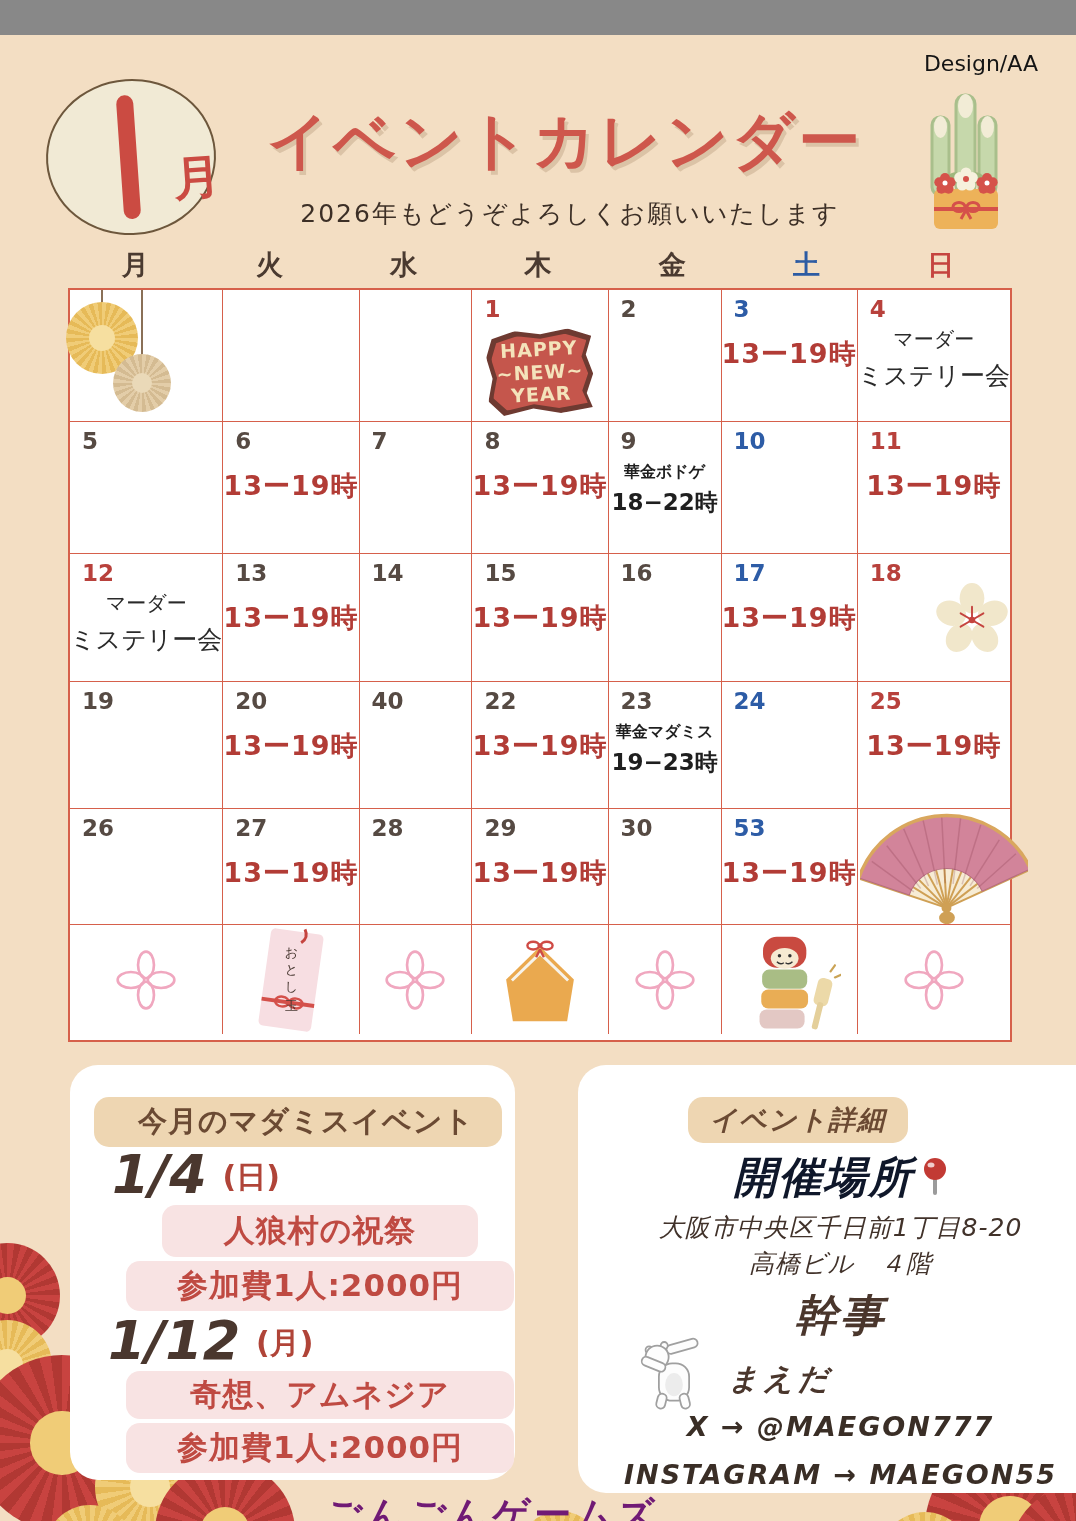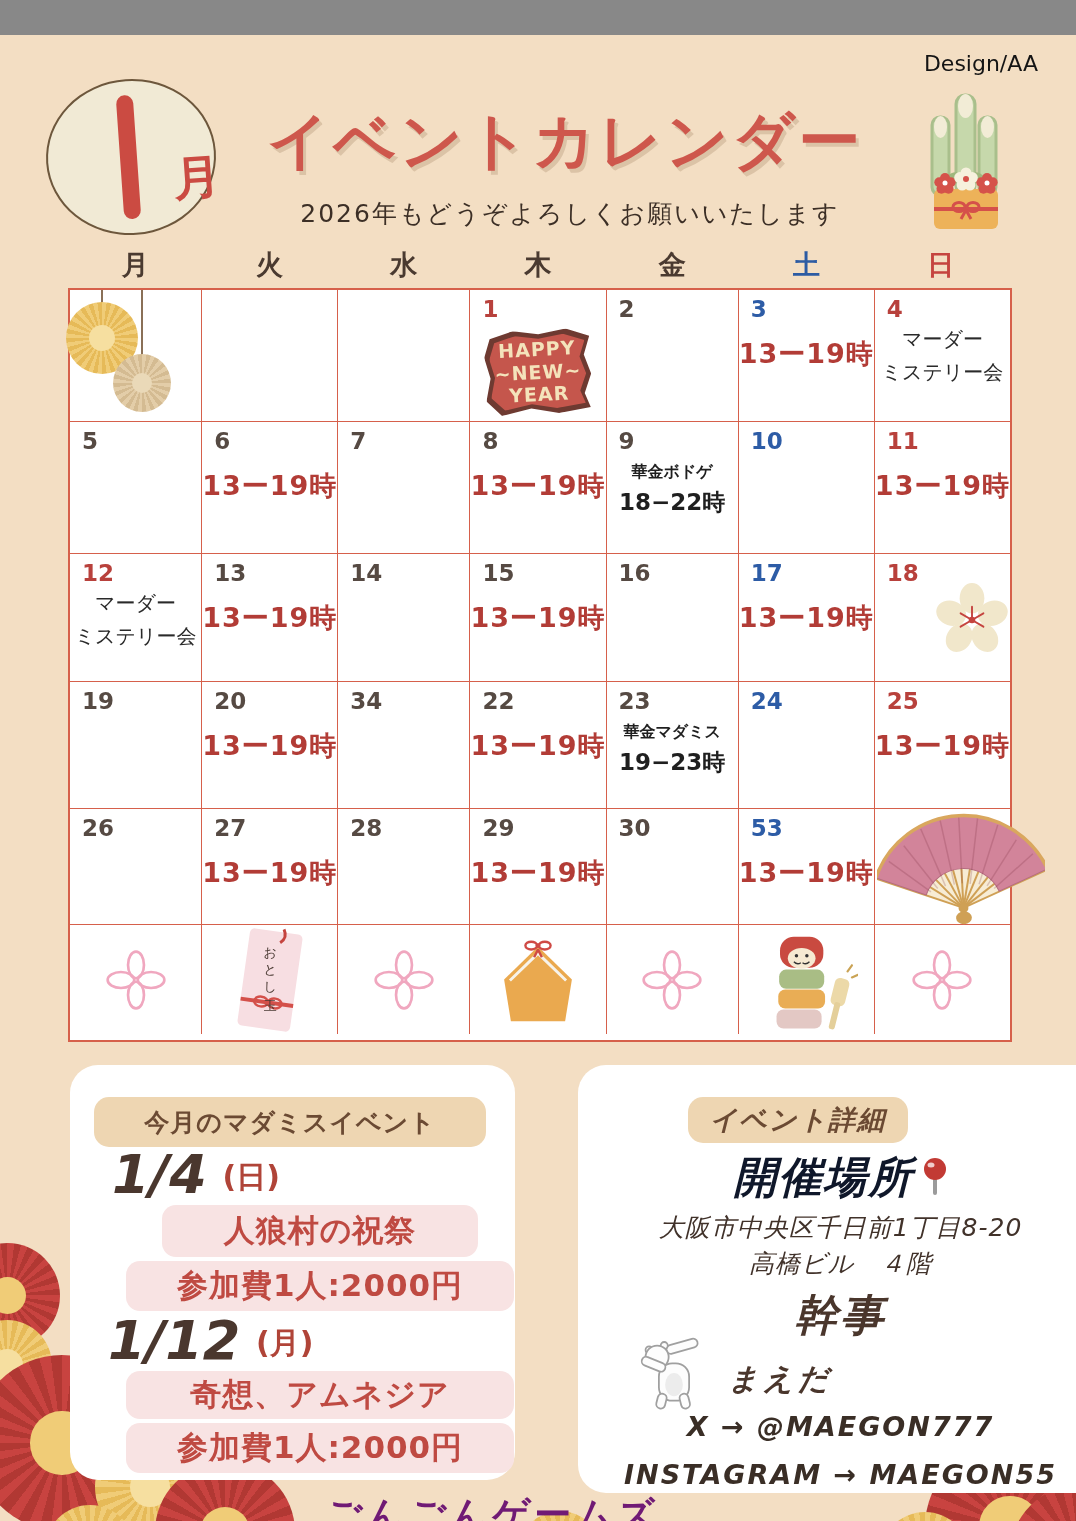--- a/index.html
+++ b/index.html
@@ -27,21 +27,21 @@
   .cell{position:relative;border-right:1.5px solid #d6604b;border-bottom:1.5px solid #d6604b;overflow:visible;}
   .cell:nth-child(7n){border-right:none;}
   .cell:nth-child(n+36){border-bottom:none;}
   .num{position:absolute;top:6px;left:12px;font-size:23px;font-weight:bold;color:#564a43;}
   .num.nb{color:#2d5ca6;} .num.nr{color:#b8413c;}
   .evr{margin-top:46px;text-align:center;font-size:27px;font-weight:bold;color:#b23c36;
        letter-spacing:1px;white-space:nowrap;}
   .evh1{margin-top:40px;text-align:center;font-size:16px;font-weight:bold;color:#1f1f1f;white-space:nowrap;}
   .evh2{margin-top:4px;text-align:center;font-size:23px;font-weight:bold;color:#1f1f1f;white-space:nowrap;}
   .evm1{margin-top:36px;text-align:center;font-size:20px;color:#2a2a2a;white-space:nowrap;}
-  .evm2{margin-top:6px;text-align:center;font-size:20px;color:#2a2a2a;white-space:nowrap;}
+  .evm2{margin-top:6px;text-align:center;font-size:25px;color:#2a2a2a;white-space:nowrap;}
   .dcell{display:flex;align-items:center;justify-content:center;}
   
   .string{position:absolute;width:2px;background:#8a7057;}
   .s1{left:31px;top:0;height:14px;} .s2{left:71px;top:0;height:66px;}
   .ros{border-radius:50%;position:absolute;}
   .ros::after{content:"";position:absolute;inset:32%;border-radius:50%;}
   .ros-red{background:repeating-conic-gradient(#c84340 0 7.5deg,#b13833 7.5deg 15deg);}
   .ros-yel{background:repeating-conic-gradient(#f0cc77 0 7.5deg,#e6ba58 7.5deg 15deg);}
   .ros-bei{background:repeating-conic-gradient(#e3cda8 0 9deg,#d4bb92 9deg 18deg);}
   .cy::after{background:#f0cc77;} .cly::after{background:#f6dfa0;} .cbe::after{background:#ead9b8;}
@@ -58,21 +58,21 @@
   .sensu{position:absolute;left:2px;top:-8px;width:168px;height:124px;}
   
   .otd{position:relative;width:78px;height:108px;}
   .otd-label{position:absolute;left:30px;top:12px;writing-mode:vertical-rl;font-size:13px;color:#4a3a33;letter-spacing:2px;}
   
   .ibox{position:absolute;background:#fff;border-radius:28px;z-index:2;}
   .box-l{left:70px;top:1030px;width:445px;height:415px;}
   .box-r{left:578px;top:1030px;width:525px;height:428px;font-style:italic;}
   .pill-tan{position:absolute;background:#eed6b2;border-radius:15px;display:flex;align-items:center;justify-content:center;
        font-weight:bold;color:#6b4a33;}
-  .bl-head{left:24px;top:32px;width:392px;height:50px;font-size:25px;letter-spacing:1px;}
+  .bl-head{left:24px;top:32px;width:392px;height:50px;font-size:29px;letter-spacing:1px;padding-left:16px;}
   .br-head{left:110px;top:32px;width:220px;height:46px;font-size:27px;letter-spacing:2px;}
   .date-row{position:absolute;font-weight:bold;color:#4a372e;white-space:nowrap;}
   .d1{left:42px;top:78px;} .d2{left:38px;top:244px;}
   .date-big{font-size:54px;font-style:italic;}
   .date-wd{font-size:30px;color:#b04438;margin-left:10px;position:relative;top:-6px;}
   .pill-pink{position:absolute;background:#f8e3e3;border-radius:14px;display:flex;align-items:center;justify-content:center;
        font-size:31px;font-weight:bold;color:#bf4a42;letter-spacing:1px;white-space:nowrap;}
   .p-t1{left:92px;top:140px;width:316px;height:52px;}
   .p-f1{left:56px;top:196px;width:388px;height:50px;}
   .p-t2{left:56px;top:306px;width:388px;height:48px;}
@@ -263,21 +263,21 @@
     </div>
 
     <div class="cell">
       <span class="num">19</span>
     </div>
     <div class="cell">
       <span class="num">20</span>
       <div class="evr">13ー19時</div>
     </div>
     <div class="cell">
-      <span class="num">34</span>
+      <span class="num">40</span>
     </div>
     <div class="cell">
       <span class="num">22</span>
       <div class="evr">13ー19時</div>
     </div>
     <div class="cell">
       <span class="num">23</span>
       <div class="evh1">華金マダミス</div>
       <div class="evh2">19−23時</div>
     </div>

